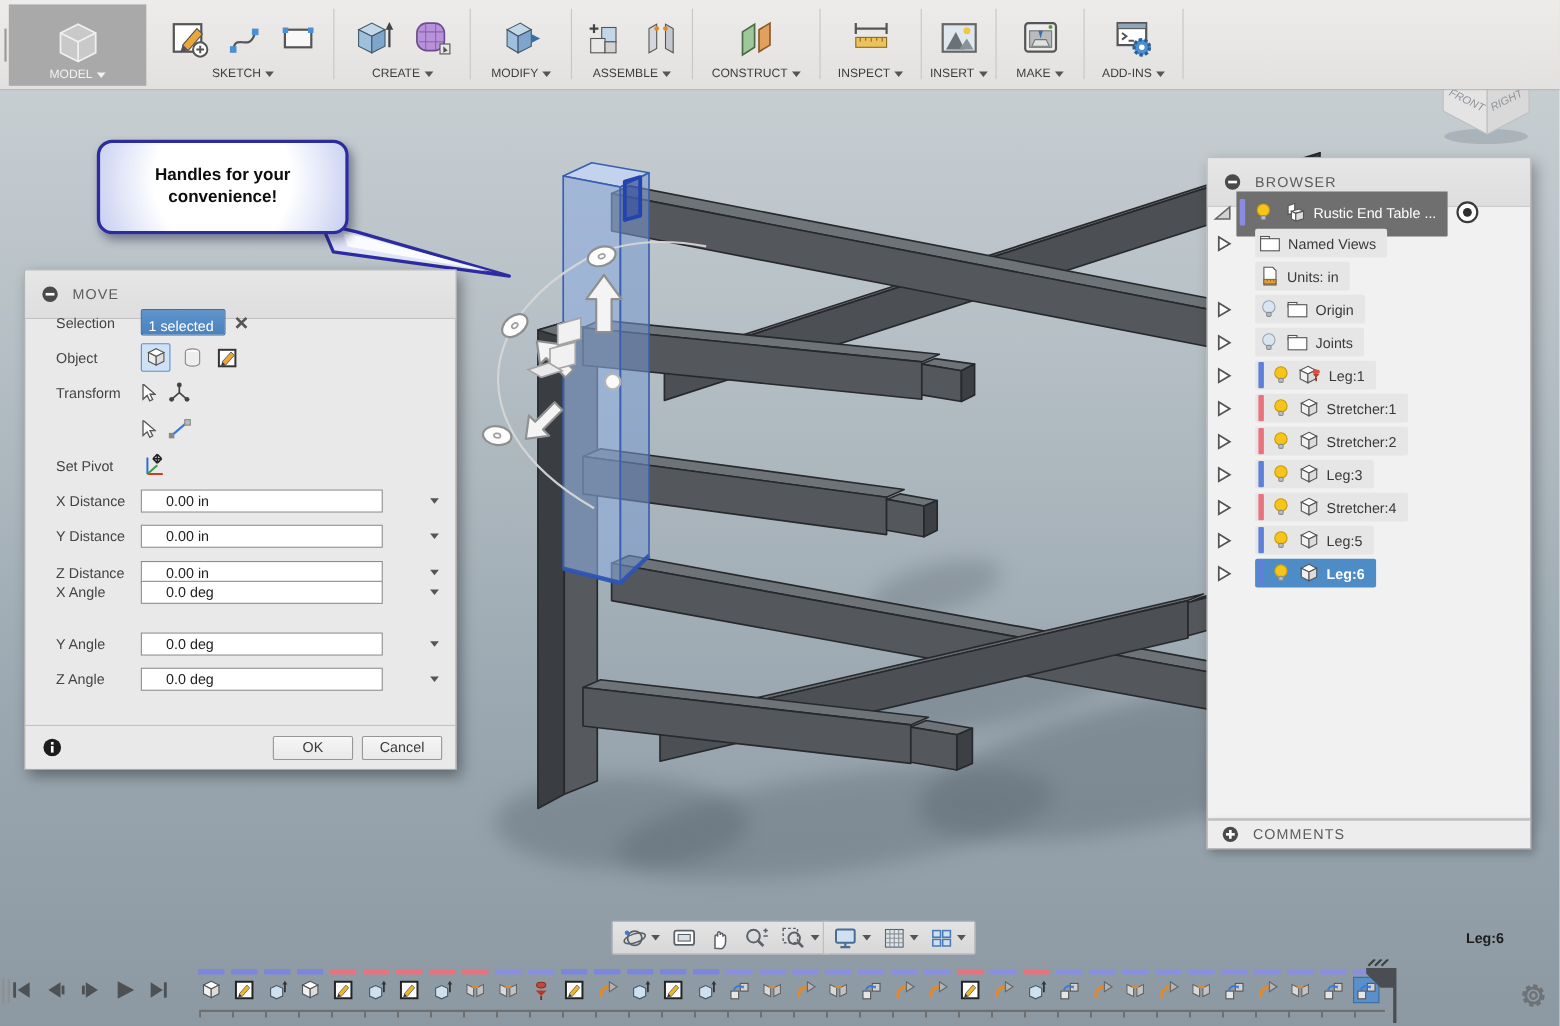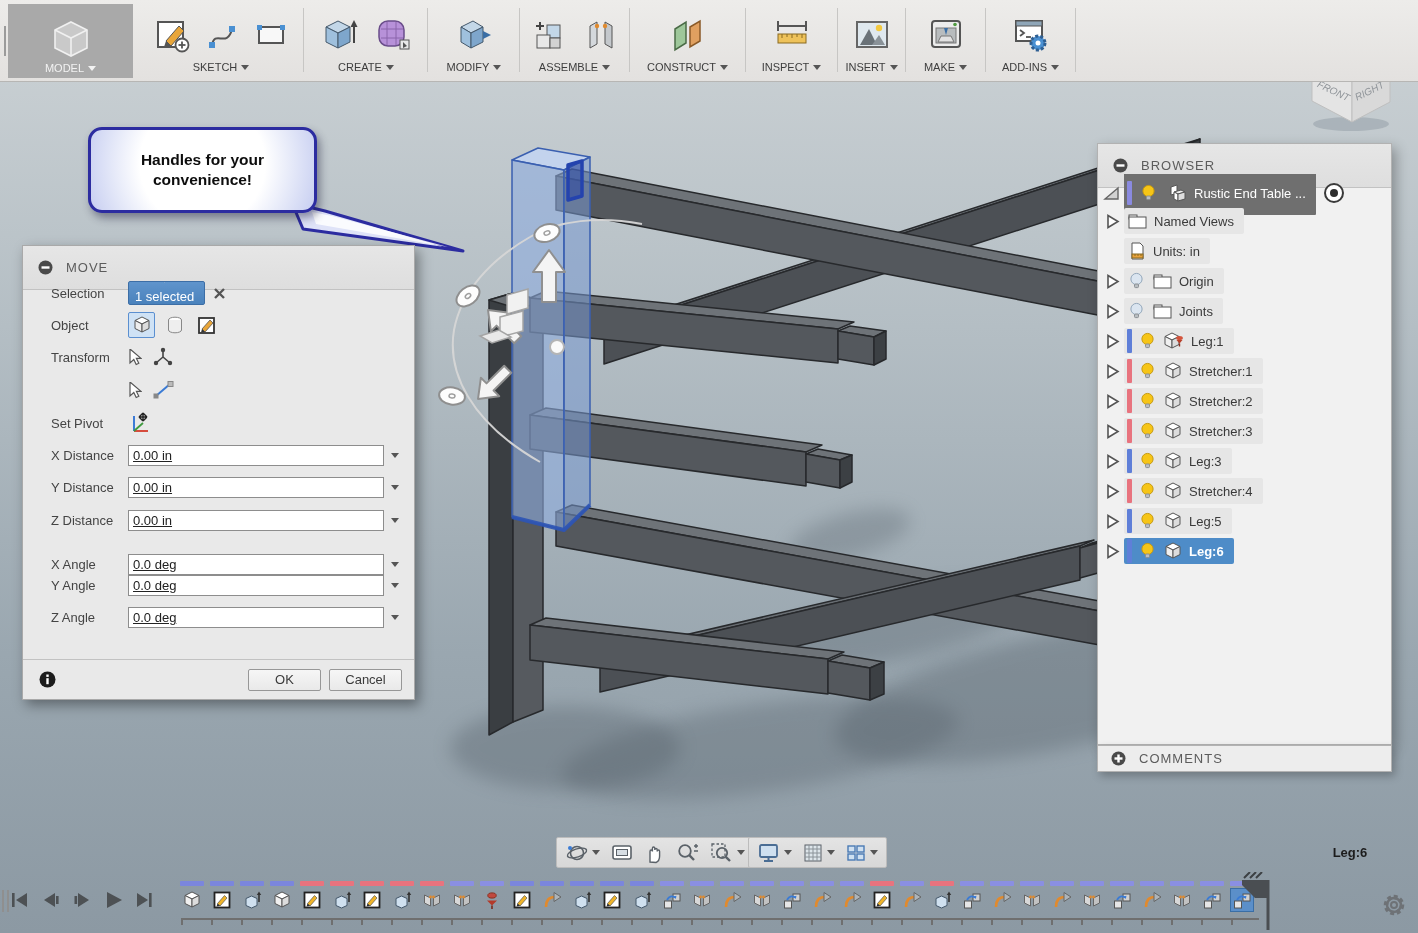--- a/index.html
+++ b/index.html
@@ -44,34 +44,34 @@
   .panel-title { font-size:13px; color:#5c5c5c; letter-spacing:1px; }
   .mv-row { left:0; width:100%; height:26px; display:flex; align-items:center; }
   .mv-label { position:absolute; left:16px; font-size:13px; color:#444;margin-left:12px; }
   .mv-widget { position:absolute; left:105px; display:flex; align-items:center; gap:8px; }
   .sel-chip { background:linear-gradient(#5f94cc,#4a82bc); border:1px solid #3c6ea6; border-radius:2px;
     height:24px; padding:0 10px 0 6px; display:flex; align-items:center; gap:6px;
     color:#fff; font-size:13px;flex-direction:column; }
   .obj-btn { width:27px; height:26px; border:1px solid transparent; border-radius:2px;
     display:flex; align-items:center; justify-content:center; }
   .obj-btn.sel { background:#cfe2f5; border-color:#5b8fd0; }
-  .mv-input { position:absolute; left:105px; width:256px; height:21px; border:1px solid #8d8d8d;
-    background:#fff; font-size:13px; padding:0 4px; color:#222; font-family:"Liberation Sans",sans-serif;text-decoration:underline; }
+  .mv-input { position:absolute; left:105px; width:220px; height:21px; border:1px solid #8d8d8d;
+    background:#fff; font-size:13px; padding:0 22px; color:#222; font-family:"Liberation Sans",sans-serif; }
   .mv-dd { position:absolute; left:363px; width:18px; height:21px; display:flex;
     align-items:center; justify-content:center; }
   .mv-footer { position:absolute; left:0; right:0; bottom:0; height:40px; border-top:1px solid #c2c2c2;
     display:flex; align-items:center; }
   .btn { width:73px; height:22px; background:linear-gradient(#f6f6f6,#e9e9e9); border:1px solid #979797;
     border-radius:2px; font-size:13px; color:#3a3a3a; display:flex; align-items:center; justify-content:center; }
 
   
   #browser { left:1097px; top:143px; width:295px; height:602px; z-index:22;
     background:#f1f1f1; border:1px solid #b2b2b2; box-shadow:4px 5px 12px rgba(0,0,0,.3); }
   #browser-tree { position:absolute; left:0; top:30px; right:0; bottom:0; overflow:hidden; }
-  .br-row { height:30px; display:flex; align-items:center; }
+  .br-row { height:30px; display:flex; align-items:center;gap:17px; }
   .br-arrow { width:26px; display:flex; justify-content:flex-end; padding-right:4px; }
   .br-indent { width:26px; }
   .br-chip { display:inline-flex; align-items:center; gap:6px; background:#e6e6e6;
     border-radius:2px; height:26px; padding:0 10px 0 3px; }
   .br-chip.sel { background:#4e8cc8; }
   .br-chip.sel .br-label { color:#fff; font-weight:bold; }
   .br-label { font-size:13px; color:#3a3a3a; white-space:nowrap; }
   .br-bar { width:5px; height:24px; border-radius:1px; }
   #root-row { height:26px; margin-top:6px; display:flex; align-items:center; }
   #root-chip { display:inline-flex; align-items:center; gap:7px; background:#6f6f6f; height:44px;
@@ -541,21 +541,21 @@
             <span class="caret"></span>
           </span>
         </div>
         <div class="abs mv-row" style="top:261px">
           <span class="mv-label">Z Distance</span>
           <input class="mv-input" readonly="" value="0.00 in" style="">
           <span class="mv-dd">
             <span class="caret"></span>
           </span>
         </div>
-        <div class="abs mv-row" style="top:305px">
+        <div class="abs mv-row" style="top:279px">
           <span class="mv-label">X Angle</span>
           <input class="mv-input" readonly="" value="0.0 deg" style="">
           <span class="mv-dd">
             <span class="caret"></span>
           </span>
         </div>
         <div class="abs mv-row" style="top:326px">
           <span class="mv-label">Y Angle</span>
           <input class="mv-input" readonly="" value="0.0 deg" style="">
           <span class="mv-dd">
@@ -734,40 +734,20 @@
               <svg width="19" height="20" viewBox="0 0 19 20">
                 <circle cx="9.5" cy="8" r="5.6" fill="#f6c517" stroke="#c79a10"></circle>
                 <rect x="7.5" y="13" width="4" height="3.6" rx="1" fill="#b9bec2" stroke="#8a8f93"></rect>
               </svg>
               <svg width="20" height="20" viewBox="0 0 20 20">
                 <polygon points="10,2 17,5.5 10,9 3,5.5" fill="#fff" stroke="#555"></polygon>
                 <polygon points="3,5.5 10,9 10,17 3,13.5" fill="#f0f0f0" stroke="#555"></polygon>
                 <polygon points="10,9 17,5.5 17,13.5 10,17" fill="#dcdcdc" stroke="#555"></polygon>
               </svg>
               <span class="br-label">Stretcher:2</span>
-            </span>
-          </div>
-          <div class="br-row">
-            <span class="br-arrow">
-              <svg width="15" height="17" viewBox="0 0 15 17">
-                <polygon points="3,2.5 13,8.5 3,14.5" fill="#fdfdfd" stroke="#555" stroke-width="1.6"></polygon>
-              </svg>
-            </span>
-            <span class="br-chip">
-              <span class="br-bar" style="background:#e8737e"></span>
-              <svg width="19" height="20" viewBox="0 0 19 20">
-                <circle cx="9.5" cy="8" r="5.6" fill="#f6c517" stroke="#c79a10"></circle>
-                <rect x="7.5" y="13" width="4" height="3.6" rx="1" fill="#b9bec2" stroke="#8a8f93"></rect>
-              </svg>
-              <svg width="20" height="20" viewBox="0 0 20 20">
-                <polygon points="10,2 17,5.5 10,9 3,5.5" fill="#fff" stroke="#555"></polygon>
-                <polygon points="3,5.5 10,9 10,17 3,13.5" fill="#f0f0f0" stroke="#555"></polygon>
-                <polygon points="10,9 17,5.5 17,13.5 10,17" fill="#dcdcdc" stroke="#555"></polygon>
-              </svg>
-              <span class="br-label">Stretcher:3</span>
             </span>
           </div>
           <div class="br-row">
             <span class="br-arrow">
               <svg width="15" height="17" viewBox="0 0 15 17">
                 <polygon points="3,2.5 13,8.5 3,14.5" fill="#fdfdfd" stroke="#555" stroke-width="1.6"></polygon>
               </svg>
             </span>
             <span class="br-chip">
               <span class="br-bar" style="background:#5f7fd8"></span>

